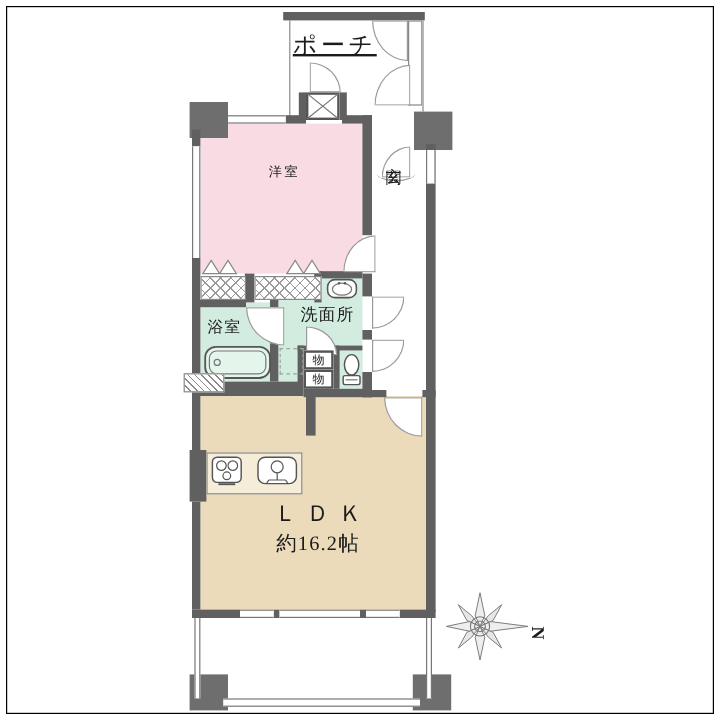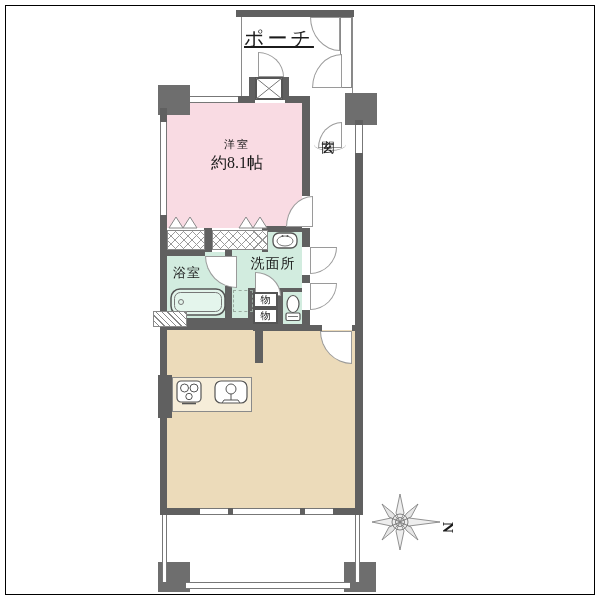--- a/index.html
+++ b/index.html
@@ -173,25 +173,26 @@
   <svg style="left:214px;top:380px;" width="34" height="26" viewBox="0 0 34 26">
     <rect x="1" y="1" width="32" height="22" rx="6" fill="#fff" stroke="#555" stroke-width="1.2"></rect>
     <circle cx="17" cy="9" r="5" fill="none" stroke="#555" stroke-width="1"></circle>
     <path d="M17,14 L17,20 M10,20 L24,20 M10,20 L8,23 M24,20 L26,23" stroke="#555" stroke-width="1" fill="none"></path>
   </svg>
 
   <div class="label lbl-porch" style="left:244px;top:25px;width:60px;">ポーチ</div>
   <div class="label lbl-genkan" style="left:319px;top:109px;height:44px;">玄関</div>
   <div class="label" style="left:177px;top:137px;width:120px;">
     <div class="lbl-room">洋室</div>
-    <div class="lbl-size">約8.1帖</div>
   </div>
   <div class="label lbl-bath" style="left:168px;top:264px;width:38px;">浴室</div>
   <div class="label lbl-wash" style="left:243px;top:255px;width:60px;">洗面所</div>
   <div class="label" style="left:200px;top:416px;width:130px;">
+    <div class="lbl-ldk">ＬＤＫ</div>
+    <div class="lbl-ldk-size">約16.2帖</div>
   </div>
 
   <svg style="left:368px;top:492px;" width="100" height="62" viewBox="0 0 100 62">
     <path d="M32,30 L25,21 L14,12 L21,25 Z" fill="#e6e6e6" stroke="#777" stroke-width="0.8"></path>
     <path d="M32,30 L39,21 L50,12 L43,25 Z" fill="#e6e6e6" stroke="#777" stroke-width="0.8"></path>
     <path d="M32,30 L25,39 L14,48 L21,35 Z" fill="#e6e6e6" stroke="#777" stroke-width="0.8"></path>
     <path d="M32,30 L39,39 L50,48 L43,35 Z" fill="#e6e6e6" stroke="#777" stroke-width="0.8"></path>
     <path d="M32,30 L28,21 L32,2 L36,21 Z" fill="#eeeeee" stroke="#777" stroke-width="0.8"></path>
     <path d="M32,30 L28,39 L32,58 L36,39 Z" fill="#eeeeee" stroke="#777" stroke-width="0.8"></path>
     <path d="M32,30 L23,26 L4,30 L23,34 Z" fill="#eeeeee" stroke="#777" stroke-width="0.8"></path>

